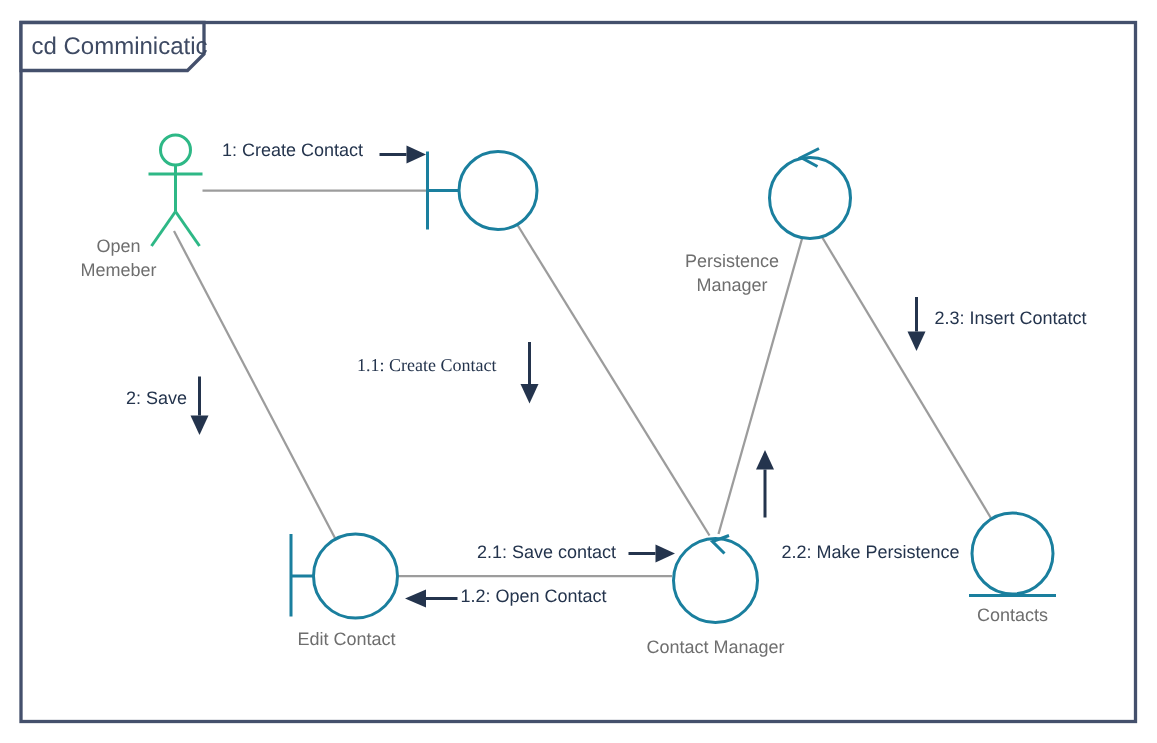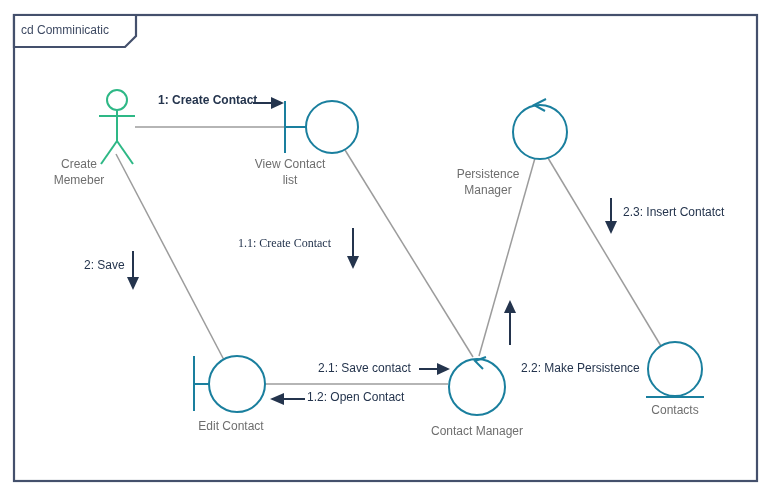--- a/index.html
+++ b/index.html
@@ -22,21 +22,21 @@
   .msg{
     position:absolute;
     font-size:12px;
     line-height:1.2;
     color:#24344d;
     white-space:nowrap;
   }
   .tab-label{
     position:absolute;
     left:21px;top:23px;
-    font-size:12px;
+    font-size:16px;
     color:#3e4a63;
     white-space:nowrap;
   }
 </style>
 </head>
 <body>
 
 <div class="canvas">
 
   <svg class="shapes" width="771" height="495" viewBox="0 0 771 495">
@@ -120,28 +120,27 @@
       </g>
       <g>
         <line x1="611" y1="198" x2="611" y2="221"></line>
         <polygon points="605,221 617,221 611,234" stroke="none" fill="#24344D"></polygon>
       </g>
     </g>
   </svg>
 
   <div class="tab-label">cd Comminicatic</div>
 
-  <div class="lbl" style="left:43px;top:157px;width:72px;">Create Memeber</div>
-  <div class="lbl" style="left:246px;top:157px;width:88px;">View Contact list</div>
+  <div class="lbl" style="left:43px;top:157px;width:72px;">Open Memeber</div>
   <div class="lbl" style="left:437px;top:167px;width:102px;">Persistence Manager</div>
   <div class="lbl" style="left:181px;top:419px;width:100px;">Edit Contact</div>
   <div class="lbl" style="left:417px;top:424px;width:120px;">Contact Manager</div>
   <div class="lbl" style="left:635px;top:403px;width:80px;">Contacts</div>
 
-  <div class="msg" style="left:158px;top:93px;font-weight:bold;">1: Create Contact</div>
+  <div class="msg" style="left:148px;top:93px;">1: Create Contact</div>
   <div class="msg" style="left:238px;top:236px;font-family:Liberation Serif, serif;">1.1: Create Contact</div>
   <div class="msg" style="left:84px;top:258px;">2: Save</div>
   <div class="msg" style="left:623px;top:205px;">2.3: Insert Contatct</div>
   <div class="msg" style="left:521px;top:317px;margin-top:44px;">2.2: Make Persistence</div>
   <div class="msg" style="left:318px;top:361px;">2.1: Save contact</div>
   <div class="msg" style="left:307px;top:390px;text-align:right;">1.2: Open Contact</div>
 
 </div>
 
 </body></html>

